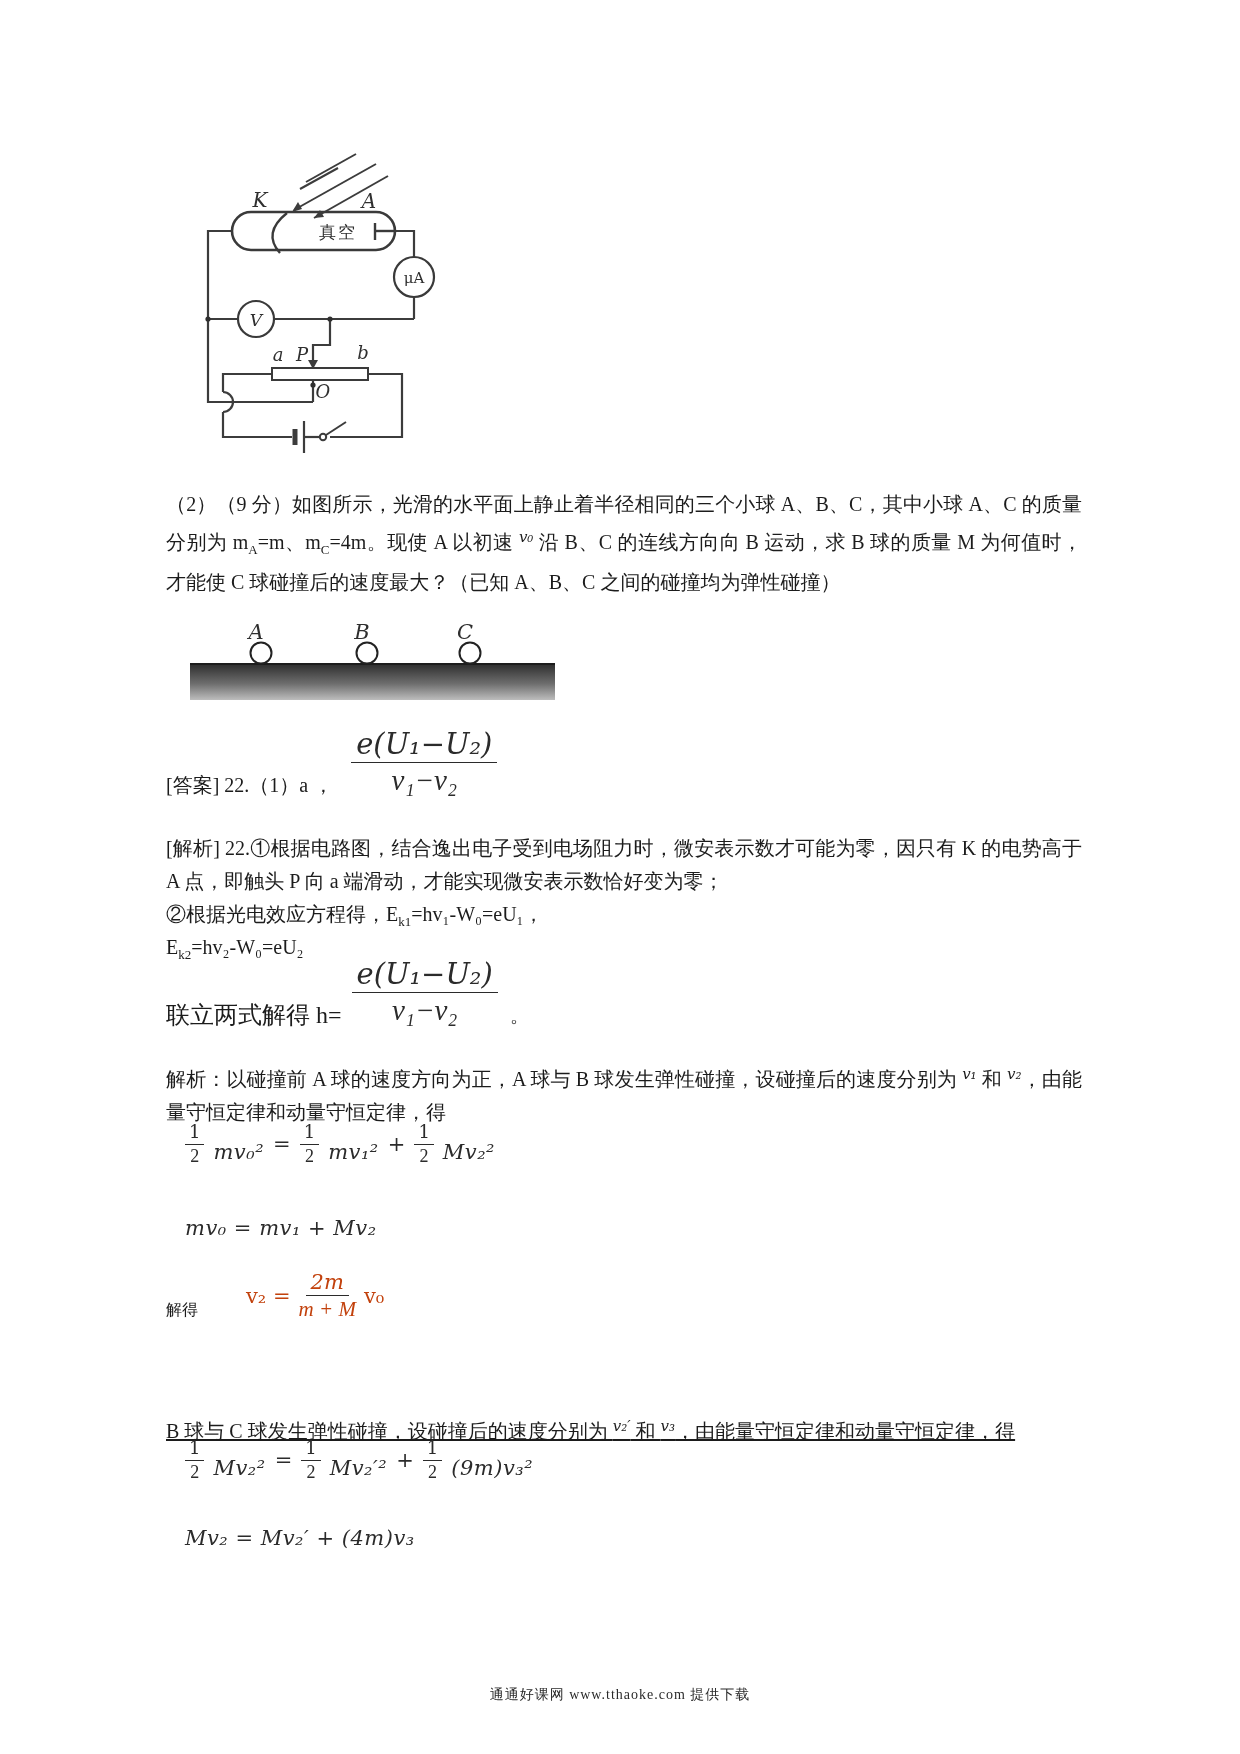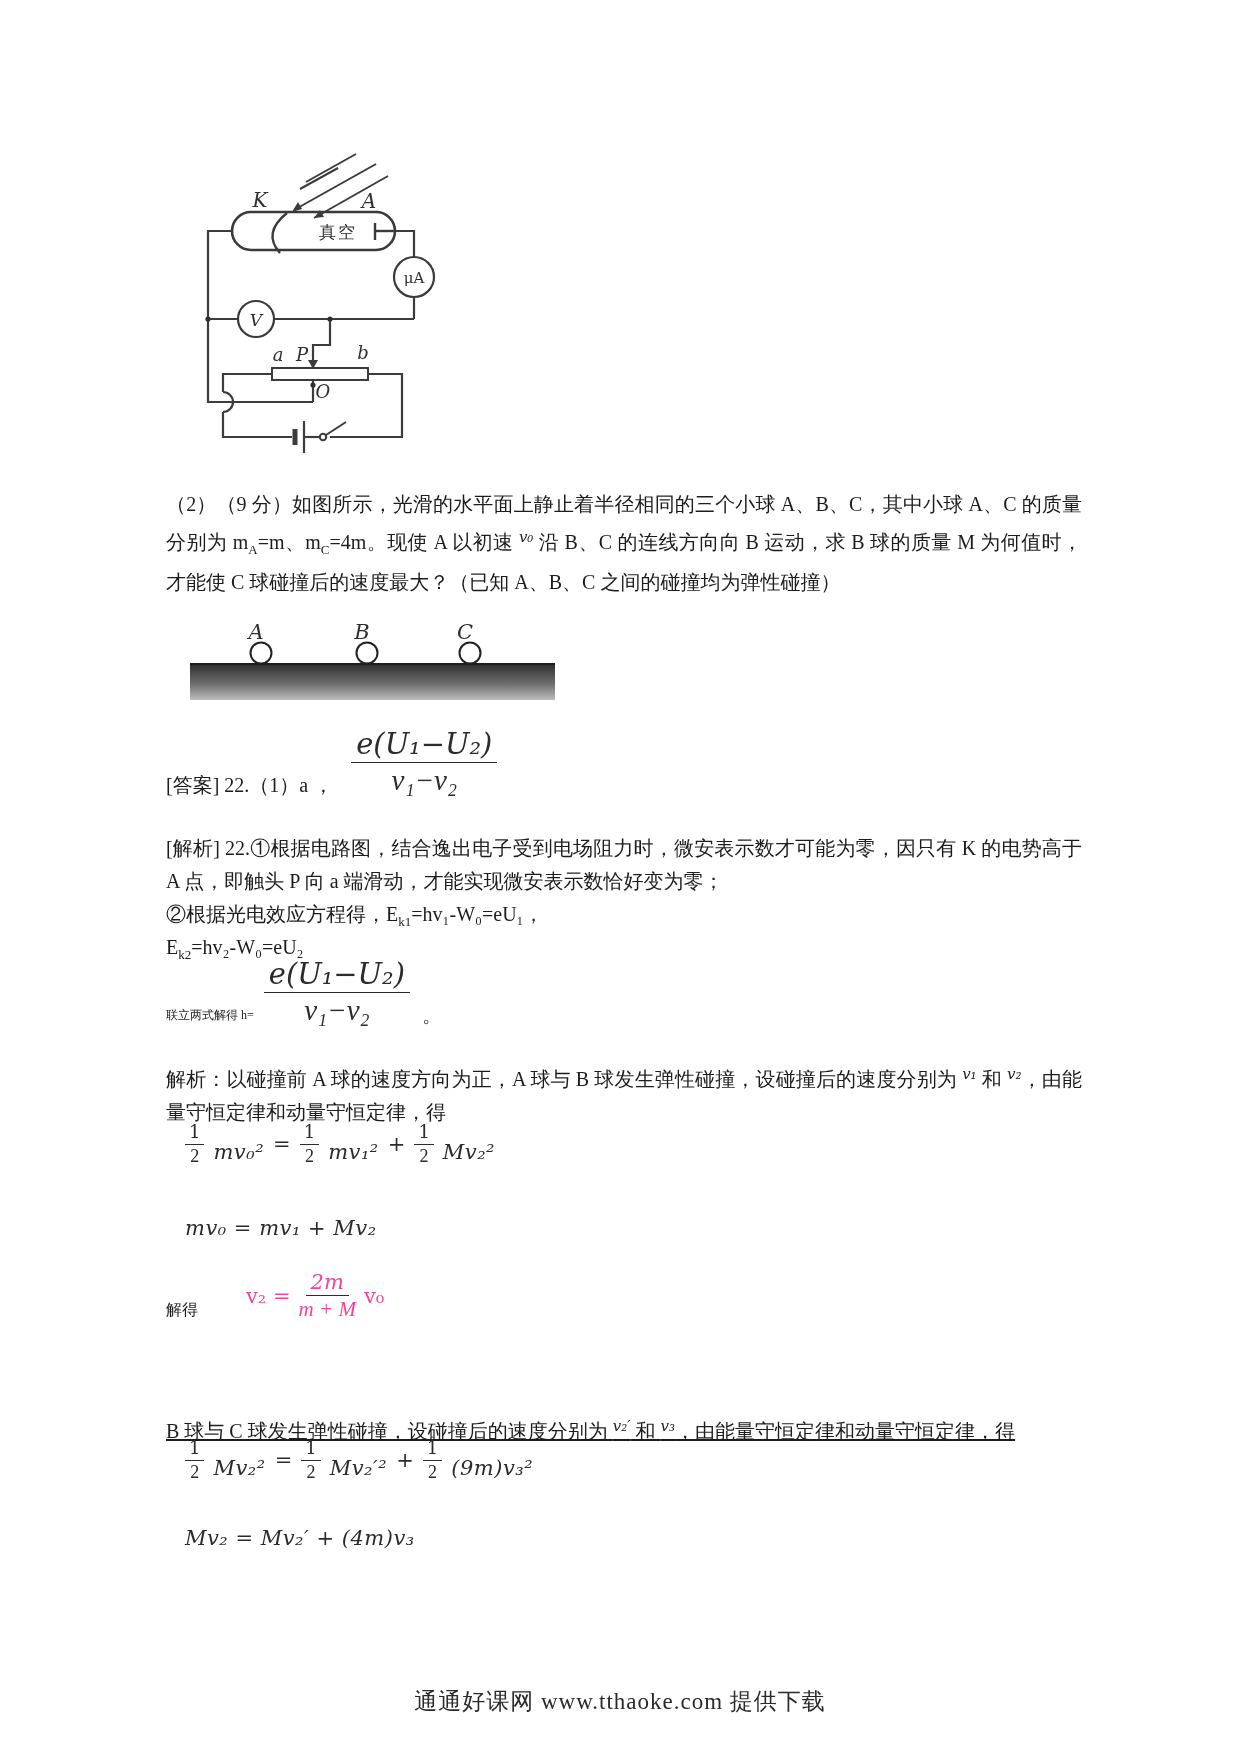--- a/index.html
+++ b/index.html
@@ -15,24 +15,24 @@
   .frac .fd{padding-top:1px;text-align:center;font-family:Liberation Serif, serif;}
   .bigfrac{font-size:29px;color:#2b2b2b;}
   .eq{position:absolute;display:flex;align-items:center;gap:9px;font-size:21px;
       color:#2b2b2b;font-family:"DejaVu Serif",serif;}
   .eq .half{font-size:18px;font-style:normal;line-height:1.15;}
   .eq .half .fn{padding:0 4px 1px;}
   .eq .mi{font-style:italic;letter-spacing:0.5px;margin-top:16px;}
   .eq .mo{font-style:normal;}
   .eq-row{position:absolute;display:flex;align-items:flex-end;font-size:20px;color:#1c1c1c;}
   .eq-row .cjk{line-height:26px;}
-  .inline-eq{display:inline-flex;align-items:center;gap:8px;font-size:21px;color:#ec4899;
+  .inline-eq{display:inline-flex;align-items:center;gap:8px;font-size:21px;color:#c2410c;
              font-family:"DejaVu Serif",serif;}
   .footer{position:absolute;left:0;top:1686px;width:1240px;text-align:center;
-          font-size:23px;color:#2a2a2a;letter-spacing:1px;}
+          font-size:14px;color:#2a2a2a;letter-spacing:1px;}
   svg{position:absolute;}
   svg text{font-family:"DejaVu Serif",serif;fill:#2f2f2f;}
 </style>
 </head>
 <body>
 
 <div class="page">
 
   <svg style="left:180px;top:150px;" width="290" height="320" viewBox="0 0 290 320">
     <g stroke="#3c3c3c" stroke-width="2.2" fill="none">
@@ -145,21 +145,21 @@
     <span>[解析] 22.①根据电路图，结合逸出电子受到电场阻力时，微安表示数才可能为零，因只有 K 的电势高于 A 点，即触头 P 向 a 端滑动，才能实现微安表示数恰好变为零；</span>
   </p>
   <p class="para single" style="left:166px;top:878px;">
     <span>②根据光电效应方程得，E</span><span class="sub">k1</span><span>=hv₁-W₀=eU₁，</span>
   </p>
   <p class="para single" style="left:166px;top:911px;">
     <span>E</span><span class="sub">k2</span><span>=hv₂-W₀=eU₂</span>
   </p>
 
   <div class="eq-row" style="left:166px;top:958px;">
-    <span class="cjk" style="font-size:12px;">联立两式解得 h=</span>
+    <span class="cjk" style="font-size:24px;">联立两式解得 h=</span>
     <span class="frac bigfrac" style="margin-left:10px;">
       <span class="fn">e(U₁−U₂)</span>
       <span class="fd">ν₁−ν₂</span>
     </span>
     <span class="cjk" style="font-size:20px;margin-left:12px;">。</span>
   </div>
 
   <p class="para" style="left:166px;top:1038px;">
     <span>解析：以碰撞前 A 球的速度方向为正，A 球与 B 球发生弹性碰撞，设碰撞后的速度分别为 </span><span class="supvar">v₁</span><span> 和 </span><span class="supvar">v₂</span><span>，由能量守恒定律和动量守恒定律，得</span>
   </p>

